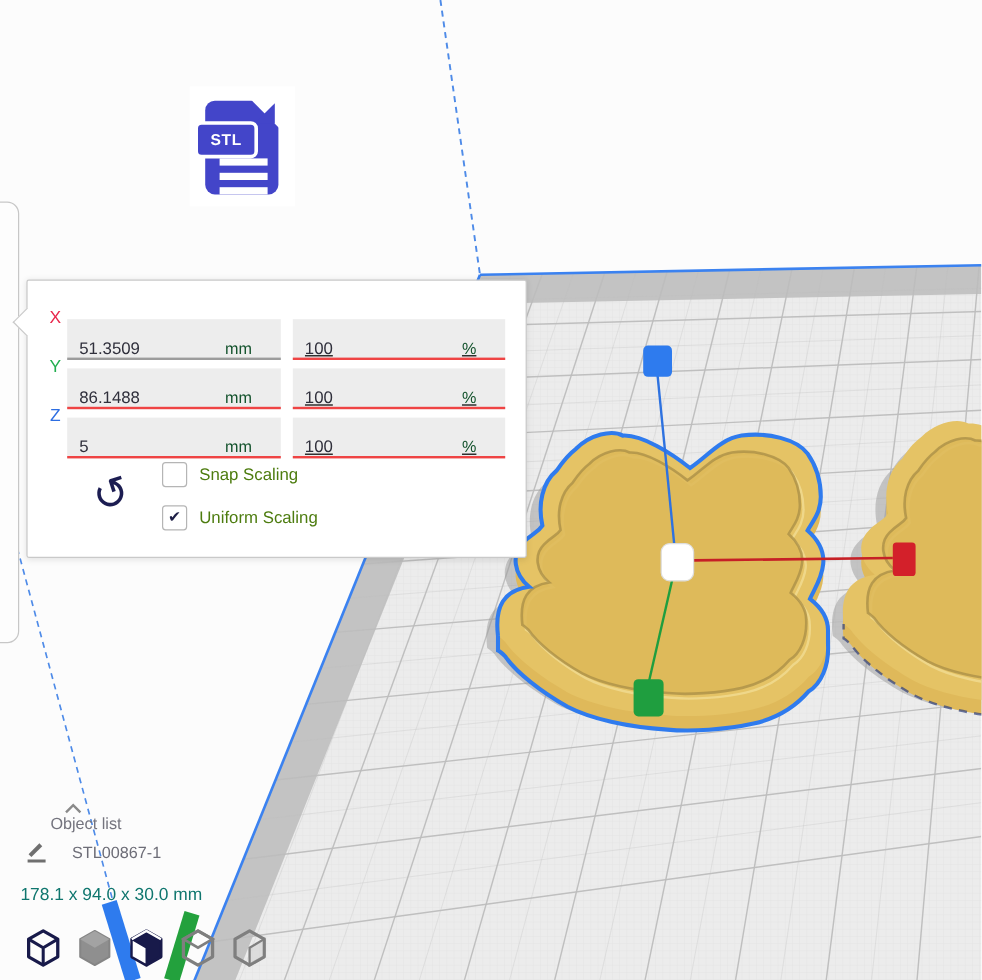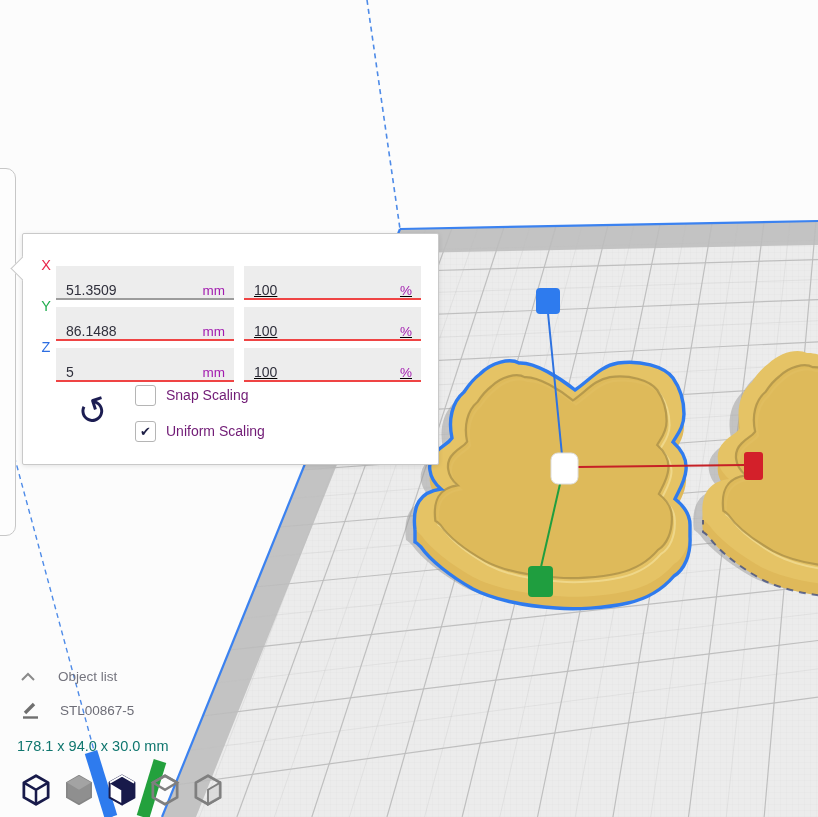--- a/index.html
+++ b/index.html
@@ -26,35 +26,35 @@
   
   .scale-panel{position:absolute;left:22px;top:233px;width:415px;height:230px;background:#ffffff;
     border:1px solid #c9c9c9;border-radius:2px;box-shadow:0 1px 5px rgba(0,0,0,.10);}
   .panel-pointer{position:absolute;left:-9px;top:26px;width:16px;height:16px;background:#ffffff;
     border-left:1px solid #c9c9c9;border-bottom:1px solid #c9c9c9;transform:rotate(45deg);}
   .axis-row{position:absolute;left:0;width:100%;height:32px;}
   .axis-row .axis{position:absolute;left:14px;top:7px;width:18px;font-size:14.5px;text-align:center;}
   .val-box{position:absolute;top:16px;height:32px;background:#ededed;border-bottom:2px solid #ef4444;
     display:flex;align-items:flex-end;}
   .val-box.first{border-bottom-color:#9c9c9c;}
-  .val-box .unit{color:#a21caf;font-size:13.5px;padding-right:9px;margin-top:14px;}
+  .val-box .unit{color:#14532d;font-size:13.5px;padding-right:24px;margin-top:14px;}
   .val-input{flex:1;min-width:0;background:transparent;border:none;outline:none;
     font-family:"Liberation Sans",sans-serif;font-size:14px;color:#30303c;padding:0 4px 0 10px;}
   .box1{left:33px;width:178px;} .box2{left:221px;width:177px;text-decoration:underline;}
   .reset-btn{position:absolute;left:48px;top:158px;width:44px;height:44px;cursor:pointer;
     color:#1c1d52;font-size:36px;line-height:40px;text-align:center;}
   .reset-btn span{display:inline-block;transform:rotate(-18deg);font-family:"DejaVu Sans",sans-serif;}
   .chk-row{position:absolute;left:112px;height:22px;display:flex;align-items:center;}
   .checkbox{width:19px;height:19px;background:#ffffff;border:1px solid #b5b5b5;border-radius:3px;
     display:flex;align-items:center;justify-content:center;cursor:pointer;}
   .checkmark{font-size:13px;color:#1d1e45;line-height:1;font-family:"DejaVu Sans",sans-serif;}
-  .chk-label{padding-left:10px;font-size:14px;color:#701a75;}
-
-  
-  .objlist-header{position:absolute;left:20px;top:669px;display:flex;align-items:center;cursor:pointer;}
+  .chk-label{padding-left:10px;font-size:14px;color:#4d7c0f;}
+
+  
+  .objlist-header{position:absolute;left:20px;top:669px;display:flex;align-items:center;cursor:pointer;flex-direction:column;}
   .objlist-header .lbl{padding-left:22px;font-size:13.5px;color:#74747e;}
   .objlist-item{position:absolute;left:21px;top:701px;display:flex;align-items:center;cursor:pointer;}
   .objlist-item .lbl{padding-left:20px;font-size:13.5px;color:#6d6d77;}
   .dims-label{position:absolute;left:17px;top:738px;font-size:14.5px;color:#0f766e;}
 
   
   .view-toolbar{position:absolute;left:17px;top:771px;display:flex;gap:5px;}
   .view-btn{width:38px;height:38px;cursor:pointer;}
 </style>
 </head>
@@ -139,20 +139,30 @@
       <line x1="560" y1="484" x2="541" y2="567" stroke="#1f9e3f" stroke-width="2"></line>
       <line x1="578" y1="467" x2="744" y2="465" stroke="#c62026" stroke-width="2.2"></line>
       <rect x="536" y="288" width="24" height="26" rx="4" fill="#2e7bee"></rect>
       <rect x="528" y="566" width="25" height="31" rx="4" fill="#1f9e3f"></rect>
       <rect x="744" y="452" width="19" height="28" rx="3" fill="#d3202a"></rect>
       <rect x="551" y="453" width="27" height="31" rx="7" fill="#ffffff" stroke="#dddddd" stroke-width="1"></rect>
     </svg>
 
   <div class="left-sliver"></div>
 
+  <div class="stl-wrap">
+    <div class="stl-body" style="background: rgb(67, 69, 201);">
+      <div class="stl-fold-cut"></div>
+      <div class="stl-fold-flap" style="border-bottom-color: rgb(67, 69, 201);"></div>
+      <div class="stl-tab" style="background: rgb(67, 69, 201);">STL</div>
+      <div class="stl-line" style="top:48px"></div>
+      <div class="stl-line" style="top:60px"></div>
+      <div class="stl-line" style="top:72px"></div>
+    </div>
+  </div>
 
   <div class="scale-panel">
     <div class="panel-pointer"></div>
 
     <div class="axis-row" style="top:16px">
       <span class="axis" style="color: rgb(232, 39, 75);">X</span>
       <div class="val-box box1 first">
         <input class="val-input" value="51.3509" style="">
         <span class="unit">mm</span>
       </div>
@@ -210,21 +220,21 @@
       <polyline points="2,8 8,2 14,8" fill="none" stroke="#8a8a8a" stroke-width="2"></polyline>
     </svg>
     <span class="lbl">Object list</span>
   </div>
 
   <div class="objlist-item">
     <svg width="19" height="19">
       <line x1="4" y1="12" x2="13" y2="3" stroke="#6f6f6f" stroke-width="3.4"></line>
       <line x1="2" y1="16.5" x2="17" y2="16.5" stroke="#6f6f6f" stroke-width="2.4"></line>
     </svg>
-    <span class="lbl">STL00867-5</span>
+    <span class="lbl">STL00867-1</span>
   </div>
 
   <div class="dims-label">178.1 x 94.0 x 30.0 mm</div>
 
   <div class="view-toolbar">
     <svg class="view-btn" viewBox="0 0 36 36">
       <g>
         <polygon points="18,4.5 29.5,11 29.5,25 18,31.5 6.5,25 6.5,11" fill="none" stroke="#181a4a" stroke-width="2.6" stroke-linejoin="round"></polygon>
         <path d="M6.5,11 L18,17.8 L29.5,11 M18,17.8 L18,31.5" fill="none" stroke="#181a4a" stroke-width="2.4"></path>
       </g>

